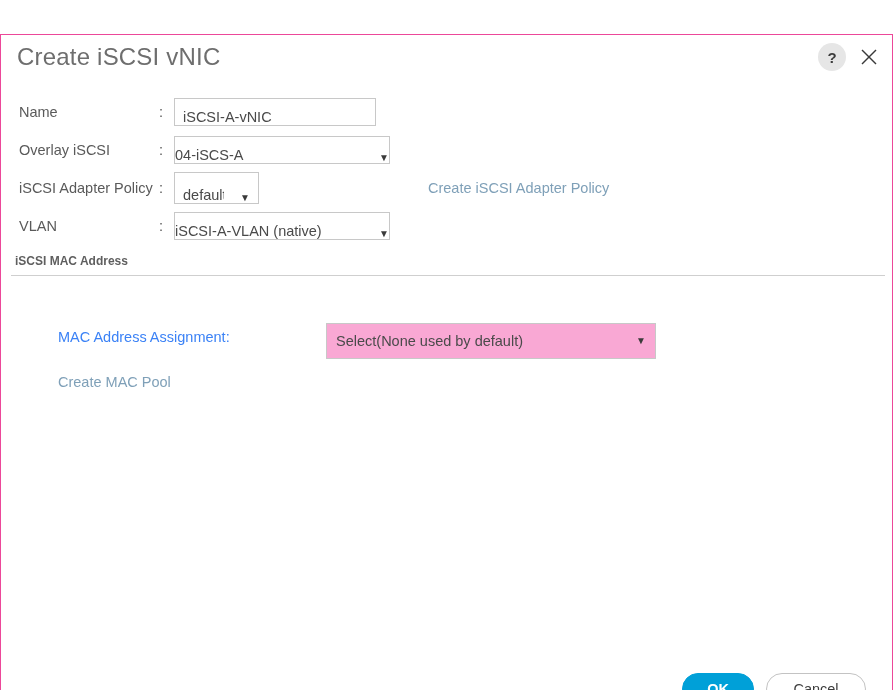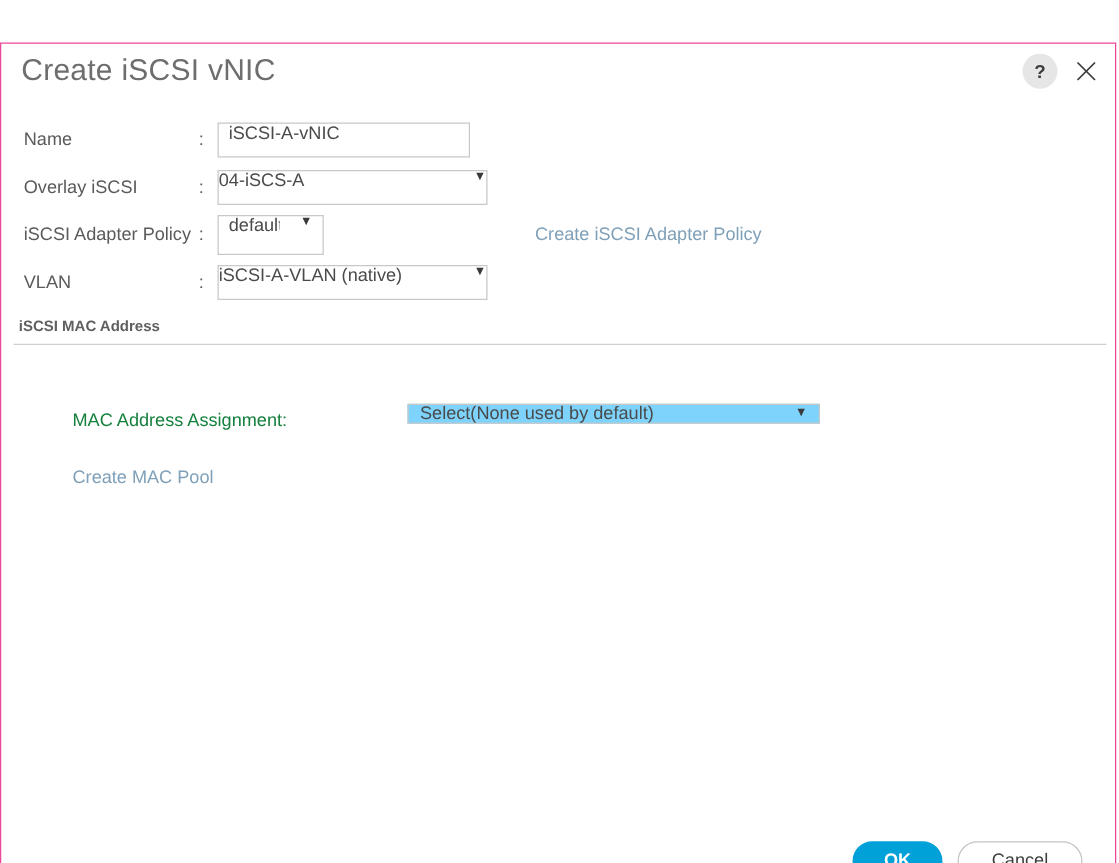--- a/index.html
+++ b/index.html
@@ -107,21 +107,21 @@
   .field {
     position: absolute;
     left: 173px;
     top: 50%;
     transform: translateY(-50%);
     box-sizing: border-box;
     border: 1px solid #c8c8c8;
     background: #ffffff;
     height: 28px;
     display: flex;
-    align-items: flex-start;
+    align-items: flex-end;
     font-size: 14.5px;
     color: #4a4a4a;
   }
   .field.input-name {
     width: 202px;
     padding: 0 8px;
   }
   .field.select-overlay,
   .field.select-vlan {
     width: 216px;
@@ -177,32 +177,32 @@
     height: 1px;
     background: #cfcfcf;
   }
 
   
   .mac-label {
     position: absolute;
     left: 57px;
     top: 294px;
     font-size: 14.5px;
-    color: #15803d;
+    color: #3b82f6;
     white-space: nowrap;
   }
   .mac-select {
     position: absolute;
     left: 325px;
     top: 288px;
     width: 330px;
-    height: 16px;
+    height: 36px;
     box-sizing: border-box;
     border: 1px solid #c8c8c8;
-    background: #7dd3fc;
+    background: #f9a8d4;
     display: flex;
     align-items: center;
     justify-content: space-between;
     padding: 0 9px;
     font-size: 14.5px;
     color: #4a4a4a;
   }
   .link-macpool {
     position: absolute;
     left: 57px;

